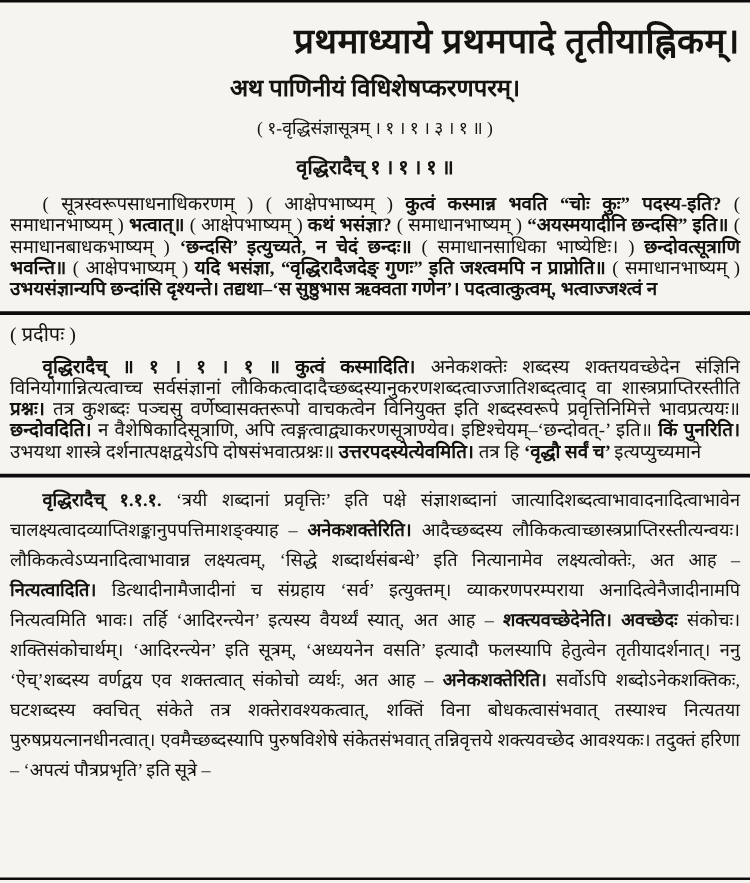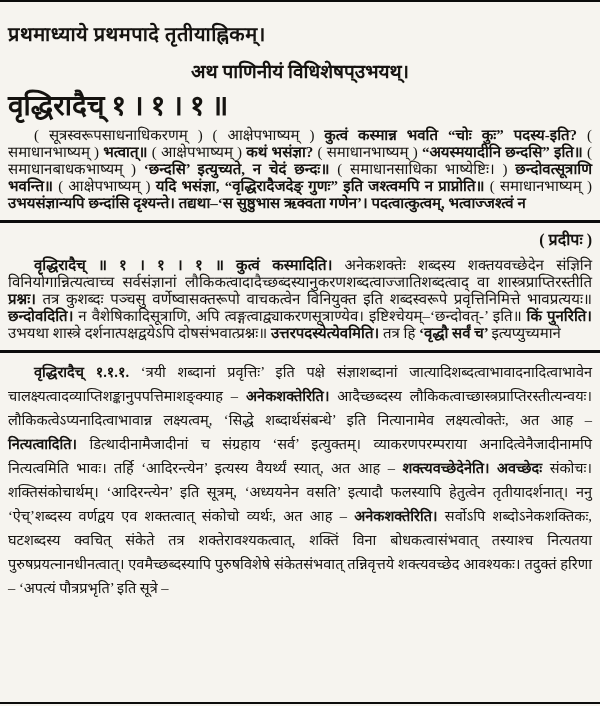--- a/index.html
+++ b/index.html
@@ -14,68 +14,70 @@
     box-sizing:border-box;
     width:600px;height:706px;
     padding:6px 8px 0 8px;
     position:relative;
   }
   .edge-rule{position:absolute;left:0;right:0;height:2px;background:#0c0c0c;}
   .edge-rule.top{top:0;}
   .edge-rule.bottom{bottom:2px;}
   h1.title{
     margin:12px 0 0 0;
-    text-align:left;
-    font-size:20px;line-height:32px;
+    text-align:right;
+    font-size:28px;line-height:32px;
     font-weight:bold;letter-spacing:0.5px;
   }
   h2.subtitle{
     margin:10px 0 0 0;
     text-align:center;
     font-size:19px;line-height:24px;
     font-weight:bold;
   }
   .sutra-ref{
     margin-top:11px;
     text-align:center;
     font-size:14px;line-height:18px;
   }
   .sutra{
     margin-top:8px;
-    font-size:28px;line-height:28px;
+    text-align:center;
+    font-size:16px;line-height:28px;
     font-weight:bold;
   }
   p.para{
     margin:7px 0 0 0;
     font-size:15px;line-height:17px;
     text-align:justify;
     text-indent:26px;
   }
   p.para.dense{font-size:14.5px;line-height:24px;}
   .b{font-weight:bold;}
   .r{font-weight:normal;}
   .rule{
     height:3px;background:#0c0c0c;
     margin:8px -8px 0 -8px;
   }
   .sec-head{
     margin-top:6px;
-    text-align:right;
+    text-align:left;
     font-size:16px;line-height:21px;
-    font-weight:bold;
+    font-weight:normal;
   }
 </style>
 </head>
 <body>
 
 <div class="page">
   <div class="edge-rule top"></div>
 
   <h1 class="title">प्रथमाध्याये प्रथमपादे तृतीयाह्निकम्।</h1>
-  <h2 class="subtitle">अथ पाणिनीयं विधिशेषप्उभयथ्।</h2>
+  <h2 class="subtitle">अथ पाणिनीयं विधिशेषप्करणपरम्।</h2>
+  <div class="sutra-ref">( १-वृद्धिसंज्ञासूत्रम् । १ । १ । ३ । १ ॥ )</div>
   <div class="sutra">वृद्धिरादैच् १ । १ । १ ॥</div>
 
   <p class="para">
     <span class="r">( सूत्रस्वरूपसाधनाधिकरणम् ) ( आक्षेपभाष्यम् ) </span><span class="b">कुत्वं कस्मान्न भवति “चोः कुः” पदस्य-इति? </span><span class="r">( समाधानभाष्यम् ) </span><span class="b">भत्वात्॥ </span><span class="r">( आक्षेपभाष्यम् ) </span><span class="b">कथं भसंज्ञा? </span><span class="r">( समाधानभाष्यम् ) </span><span class="b">“अयस्मयादीनि छन्दसि” इति॥ </span><span class="r">( समाधानबाधकभाष्यम् ) </span><span class="b">‘छन्दसि’ इत्युच्यते, न चेदं छन्दः॥ </span><span class="r">( समाधानसाधिका भाष्येष्टिः। ) </span><span class="b">छन्दोवत्सूत्राणि भवन्ति॥ </span><span class="r">( आक्षेपभाष्यम् ) </span><span class="b">यदि भसंज्ञा, “वृद्धिरादैजदेङ् गुणः” इति जश्त्वमपि न प्राप्नोति॥ </span><span class="r">( समाधानभाष्यम् ) </span><span class="b">उभयसंज्ञान्यपि छन्दांसि दृश्यन्ते। तद्यथा–‘स सुष्ठुभास ऋक्वता गणेन’। पदत्वात्कुत्वम्, भत्वाज्जश्त्वं न</span>
   </p>
 
   <div class="rule"></div>
   <div class="sec-head">( प्रदीपः )</div>
 
   <p class="para">

